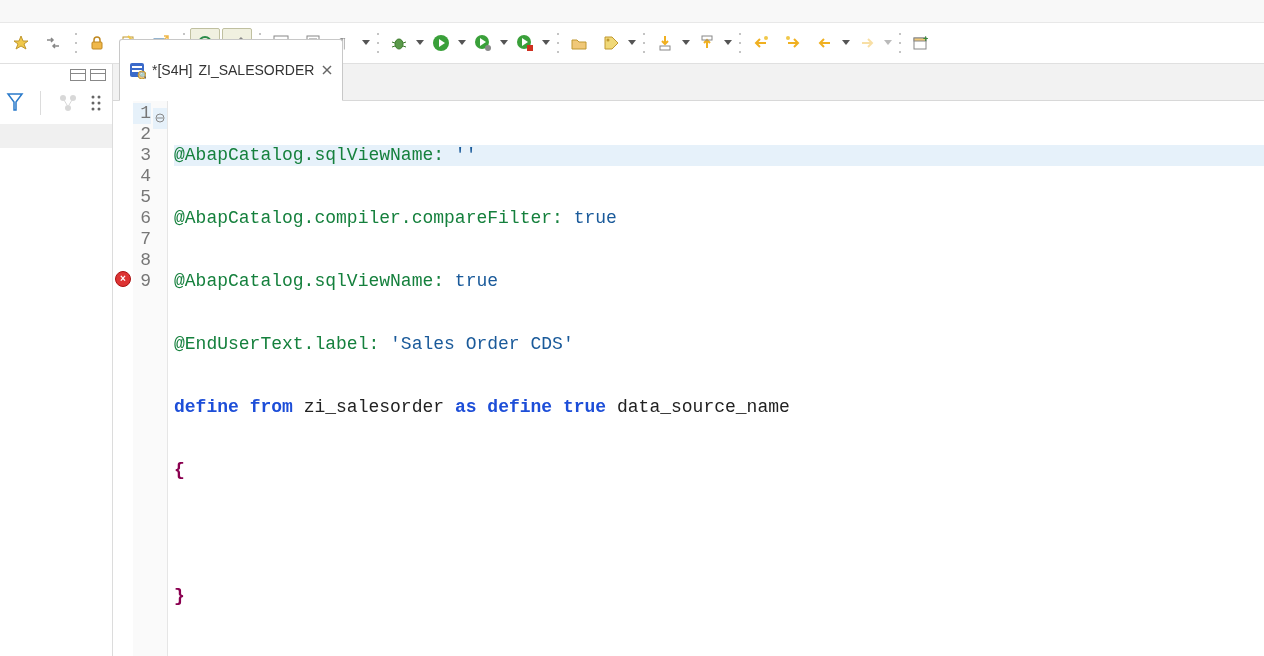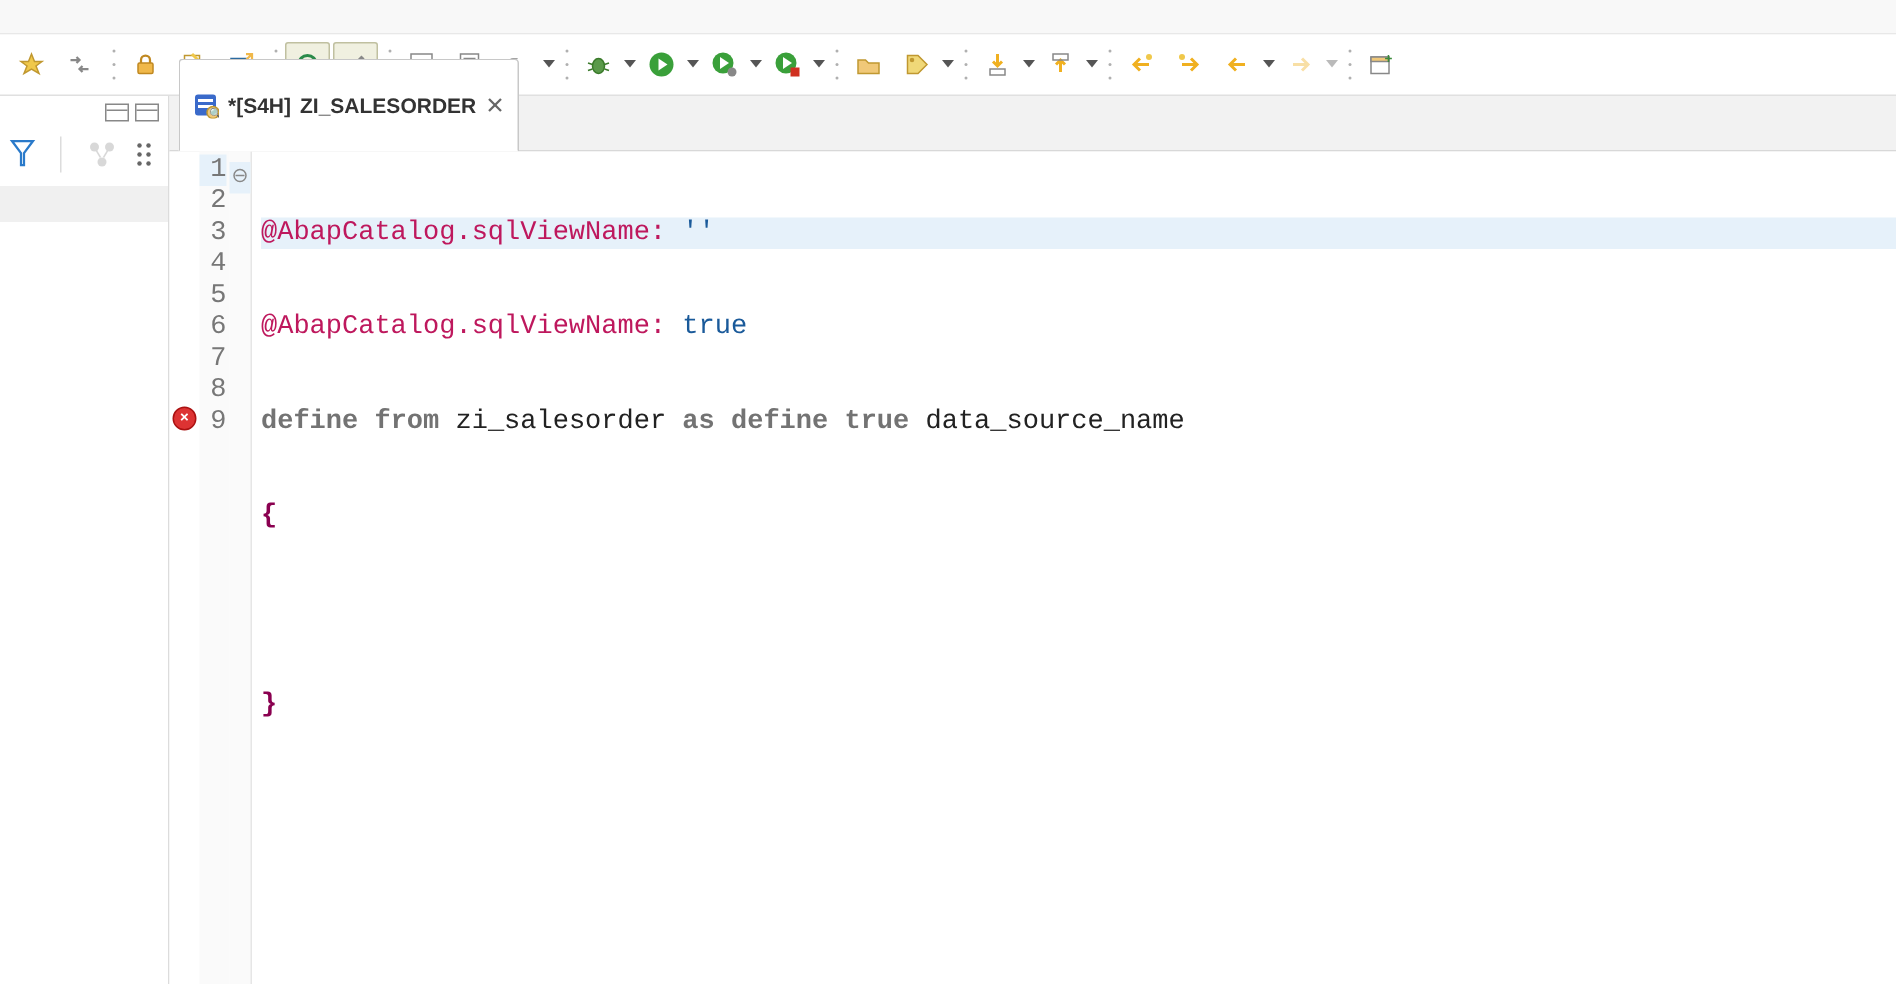--- a/index.html
+++ b/index.html
@@ -153,21 +153,20 @@
     border-bottom: 1px solid #ffffff;
     border-radius: 3px 3px 0 0;
     display: flex;
     align-items: center;
     padding: 16px 8px;
     gap: 6px;
     font-size: 14px;
     color: #333;
     position: relative;
     top: 1px;
-    font-weight: bold;
   }
   .tab .tab-icon {
     width: 18px; height: 18px;
   }
   .tab .close {
     width: 14px; height: 14px;
     display: flex; align-items: center; justify-content: center;
     cursor: pointer;
     color: #666;
   }
@@ -225,23 +224,23 @@
     white-space: pre;
   }
   .row { height: 21px; }
   .row.hl {
       background: #e6f1fa;
   }
   .lineno-col .row.hl,
   .fold-col .row.hl { background: #e6f1fa; }
 
   
-  .tok-annotation { color: #be185d; }
+  .tok-annotation { color: #15803d; }
   .tok-value      { color: #1a5a9a; }
-  .tok-keyword    { color: #737373; font-weight: bold; }
+  .tok-keyword    { color: #1d4ed8; font-weight: bold; }
   .tok-ident      { color: #222; }
   .tok-brace      { color: #8a0050; font-weight: bold; }
 
 </style>
 </head>
 <body>
 
 <div class="topstrip"></div>
 
 <div class="toolbar">
@@ -579,21 +578,23 @@
           <div class="row"></div>
         <div class="row"></div>
           <div class="row"></div>
           <div class="row"></div>
         <div class="row"></div>
           <div class="row"></div>
       </div>
 
       <div class="code-col">
         <div class="row hl"><span class="tok-annotation">@AbapCatalog.sqlViewName:</span> <span class="tok-value">''</span></div>
+        <div class="row"><span class="tok-annotation">@AbapCatalog.compiler.compareFilter:</span> <span class="tok-value">true</span></div>
         <div class="row"><span class="tok-annotation">@AbapCatalog.sqlViewName:</span> <span class="tok-value">true</span></div>
+        <div class="row"><span class="tok-annotation">@EndUserText.label:</span> <span class="tok-value">'Sales Order CDS'</span></div>
         <div class="row"><span class="tok-keyword">define</span> <span class="tok-keyword">from</span> <span class="tok-ident">zi_salesorder</span> <span class="tok-keyword">as</span> <span class="tok-keyword">define</span> <span class="tok-keyword">true</span> <span class="tok-ident">data_source_name</span></div>
         <div class="row"><span class="tok-brace">{</span></div>
         <div class="row"><span></span></div>
         <div class="row"><span class="tok-brace">}</span></div>
       </div>
     </div>
   </div>
 </div>
 
 </body></html>

